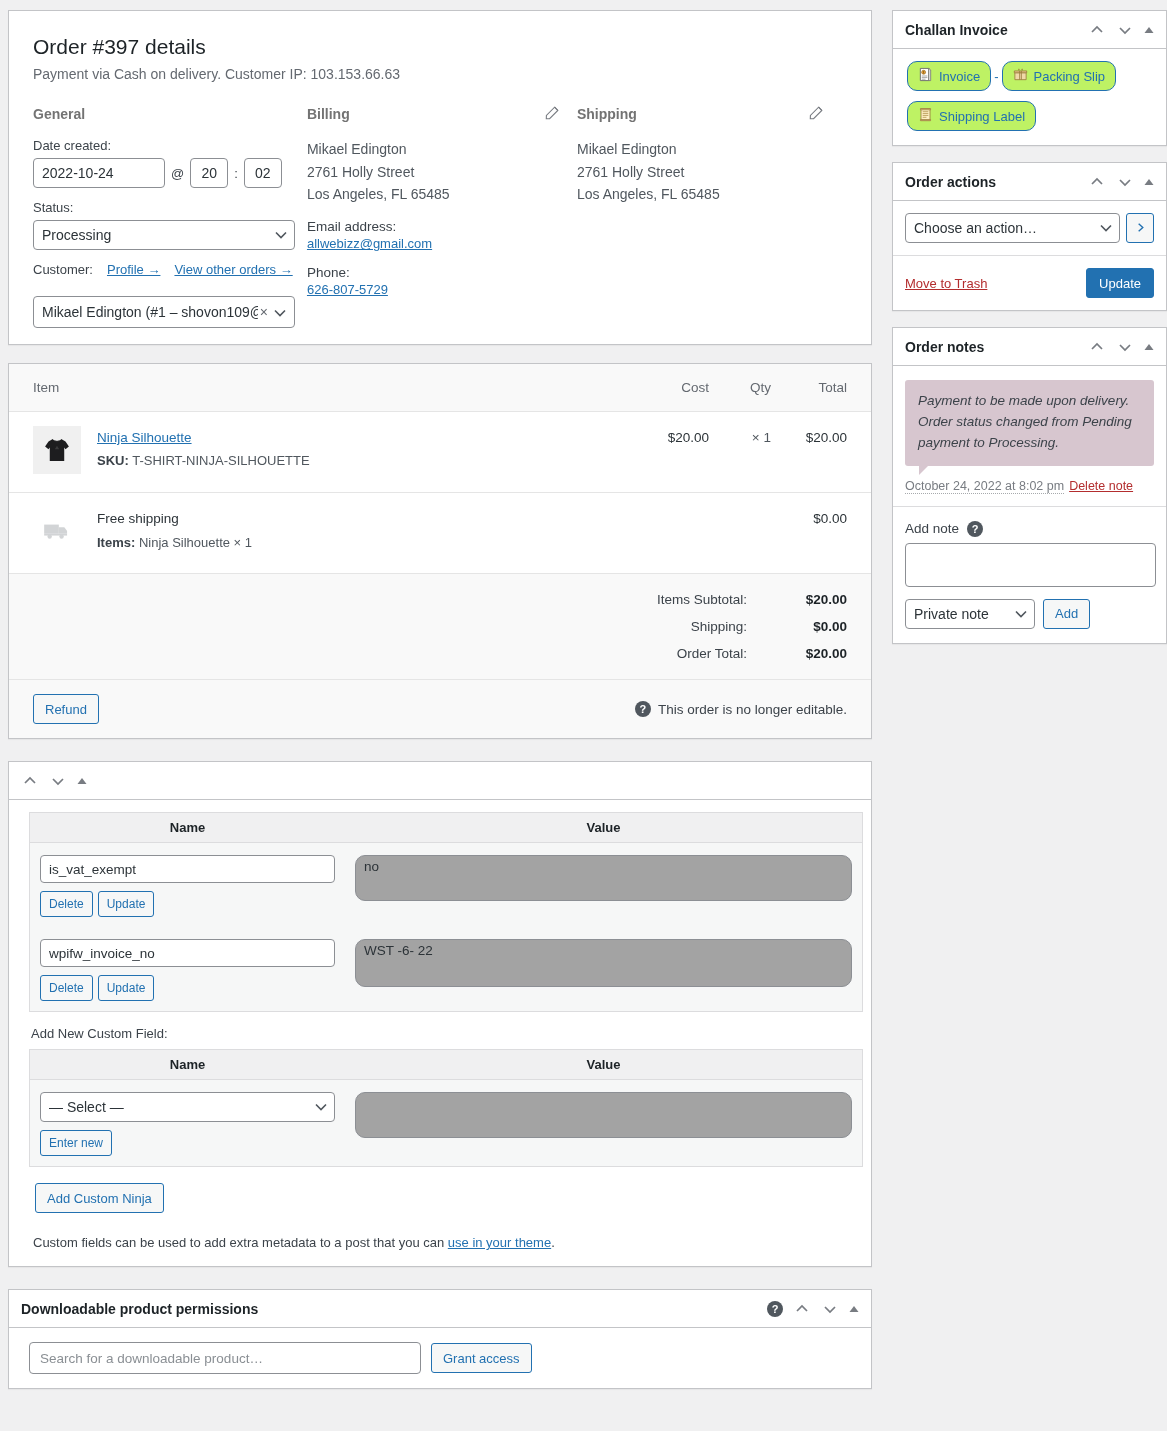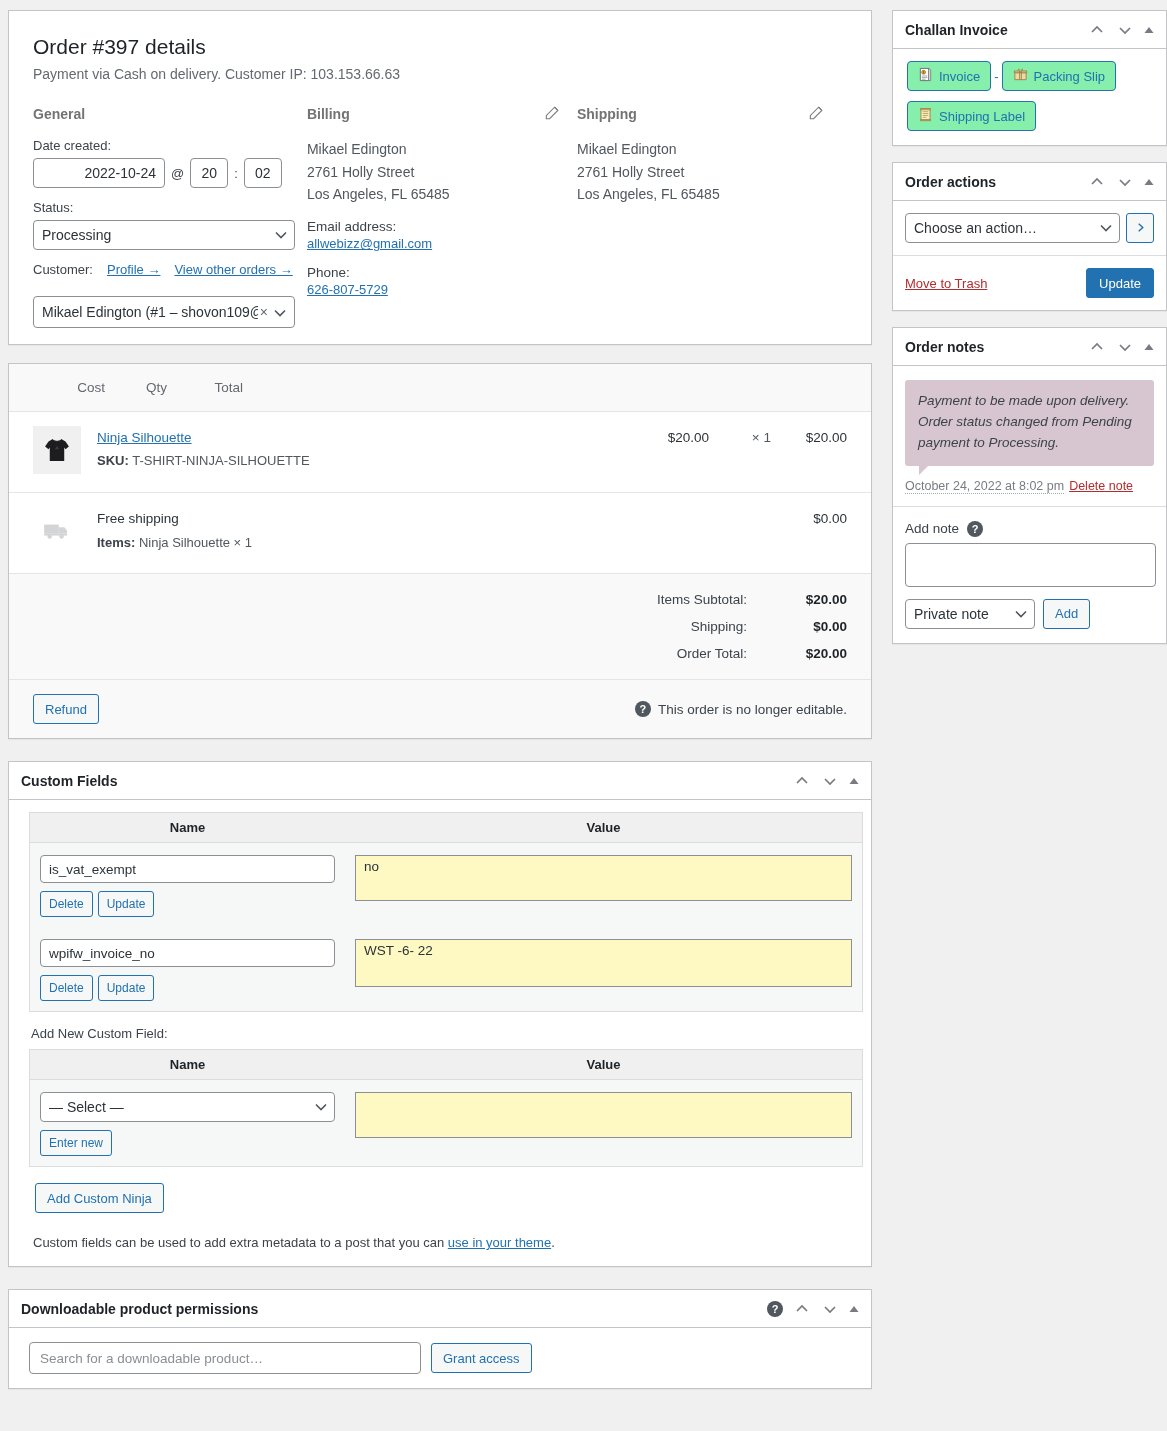--- a/index.html
+++ b/index.html
@@ -74,21 +74,21 @@
     width: 14px; height: 14px; color: #787c82; cursor: pointer;
   }
   .od-col.shipping .pencil { right: 24px; }
   .flabel { display: block; font-size: 13px; color: #3c434a; margin-bottom: 5px; }
   .inp {
     border: 1px solid #8c8f94; border-radius: 4px; background: #fff;
     height: 30px; padding: 0 8px; font-size: 14px; color: #2c3338;
     font-family: "Liberation Sans", sans-serif;
   }
   .date-row { display: flex; align-items: center; gap: 6px; margin-bottom: 12px; }
-  .inp.date { width: 132px; text-align: right; }
+  .inp.date { width: 132px; }
   .inp.hm { width: 38px; text-align: center; padding: 0 4px; }
   .at { color: #3c434a; font-size: 13px; }
   .sel-wrap { position: relative; display: inline-block; }
   .sel {
     appearance: none; -webkit-appearance: none;
     border: 1px solid #8c8f94; border-radius: 4px; background: #fff;
     height: 30px; padding: 0 28px 0 8px; font-size: 14px; color: #2c3338;
     font-family: "Liberation Sans", sans-serif; width: 100%;
     cursor: pointer;
   }
@@ -195,21 +195,21 @@
   .cf-td-name { width: 330px; }
   .cf-name-inp {
     width: 295px; height: 28px;
     border: 1px solid #8c8f94; border-radius: 4px; background: #fff;
     padding: 0 8px; font-size: 13.5px; color: #2c3338;
     font-family: "Liberation Sans", sans-serif;
   }
   .cf-btns { margin-top: 8px; display: flex; gap: 5px; }
   .cf-val-ta {
     width: 497px; height: 46px; resize: none;
-    border: 1px solid #8c8f94; border-radius: 0; background: #fef9c3;
+    border: 1px solid #8c8f94; border-radius: 10px; background: #a3a3a3;
     padding: 2px 8px; font-size: 13.5px; color: #2c3338;
     font-family: "Liberation Sans", sans-serif; line-height: 1.4;
     display: block;
   }
   .cf-val-ta.tall { height: 48px; }
   .cf-sub { font-size: 13px; color: #3c434a; margin: 14px 0 8px 2px; }
   .cf-select { width: 295px; }
   .cf-note { font-size: 13px; color: #3c434a; margin: 22px 0 0 4px; }
   .cf-add-wrap { margin: 16px 0 0 6px; }
 
@@ -225,21 +225,21 @@
   .dl-search::placeholder { color: #8a8f94; }
   .dl-btn { height: 30px; }
 
   
   .right { position: absolute; left: 892px; top: 10px; width: 275px; }
   .r-panel { margin-bottom: 16px; }
   .ci-body { padding: 12px 12px 14px 14px; }
   .ci-row1 { display: flex; align-items: center; gap: 0; }
   .ci-btn {
     display: inline-flex; align-items: center; gap: 6px;
-    background: #86efac; border: 1px solid #2271b1; border-radius: 4px;
+    background: #bef264; border: 1px solid #2271b1; border-radius: 10px;
     color: #2271b1; font-size: 13px; height: 30px; padding: 0 10px;
     cursor: pointer; white-space: nowrap;
   }
   .ci-dash { color: #2271b1; padding: 0 3px; }
   .ci-row2 { margin-top: 10px; }
   .oa-body { padding: 12px 12px 0 12px; }
   .oa-row { display: flex; align-items: center; gap: 6px; }
   .oa-sel { width: 218px; }
   .oa-go {
     width: 28px; height: 30px; border: 1px solid #2271b1; border-radius: 3px;
@@ -382,20 +382,21 @@
             <div class="addr-line">Mikael Edington</div>
             <div class="addr-line">2761 Holly Street</div>
             <div class="addr-line">Los Angeles, FL 65485</div>
           </div>
         </div>
       </div>
     </div>
 
     <div class="postbox items-panel">
       <div class="items-head">
+        <div class="ih-item">Item</div>
         <div class="ih-cost">Cost</div>
         <div class="ih-qty">Qty</div>
         <div class="ih-total">Total</div>
       </div>
 
       <div class="item-row">
         <div class="thumb">
           <svg viewBox="0 0 40 40" width="34" height="34">
             <path d="M15 7 L10 10 L6 16 L10 19 L11.5 17 L11.5 33 L28.5 33 L28.5 17 L30 19 L34 16 L30 10 L25 7 C24 10 16 10 15 7 Z" fill="#1d1d1f"></path>
             <path d="M17 9 Q20 12 23 9" fill="none" stroke="#2b2b2d" stroke-width="1"></path>
@@ -455,21 +456,20 @@
         <button class="btn">Refund</button>
         <div class="notice-right">
           <span class="help-dot">?</span>
           <span class="t">This order is no longer editable.</span>
         </div>
       </div>
     </div>
 
     <div class="postbox cf-panel">
       <div class="pb-head">
-        <span class="pb-title">Custom Fields</span>
         <span class="pb-ctrls">
           <span class="chev">
             <svg viewBox="0 0 16 16" width="16" height="16">
                 <path d="M3 10 L8 5 L13 10" fill="none" stroke="currentColor" stroke-width="1.7"></path>
               </svg>
           </span>
           <span class="chev">
             <svg viewBox="0 0 16 16" width="16" height="16">
                 <path d="M3 6 L8 11 L13 6" fill="none" stroke="currentColor" stroke-width="1.7"></path>
               </svg>

